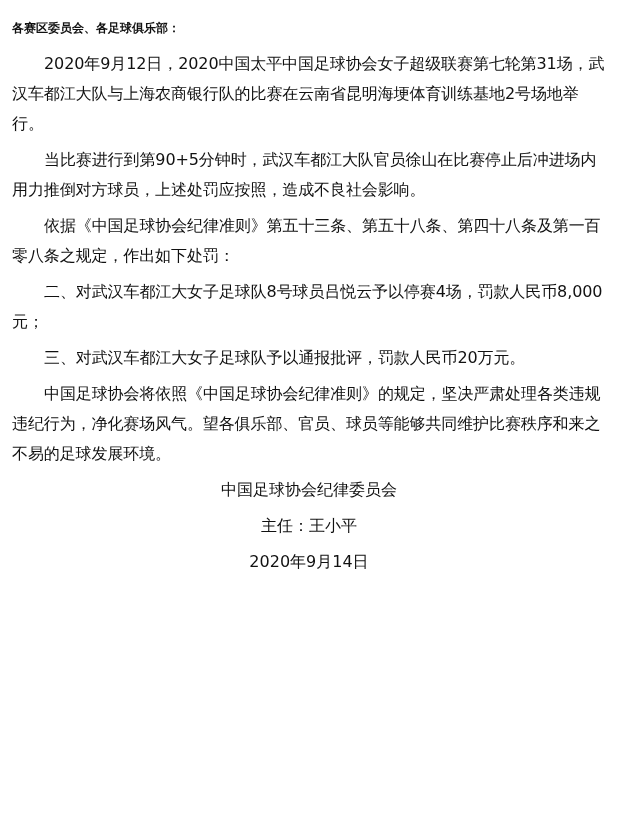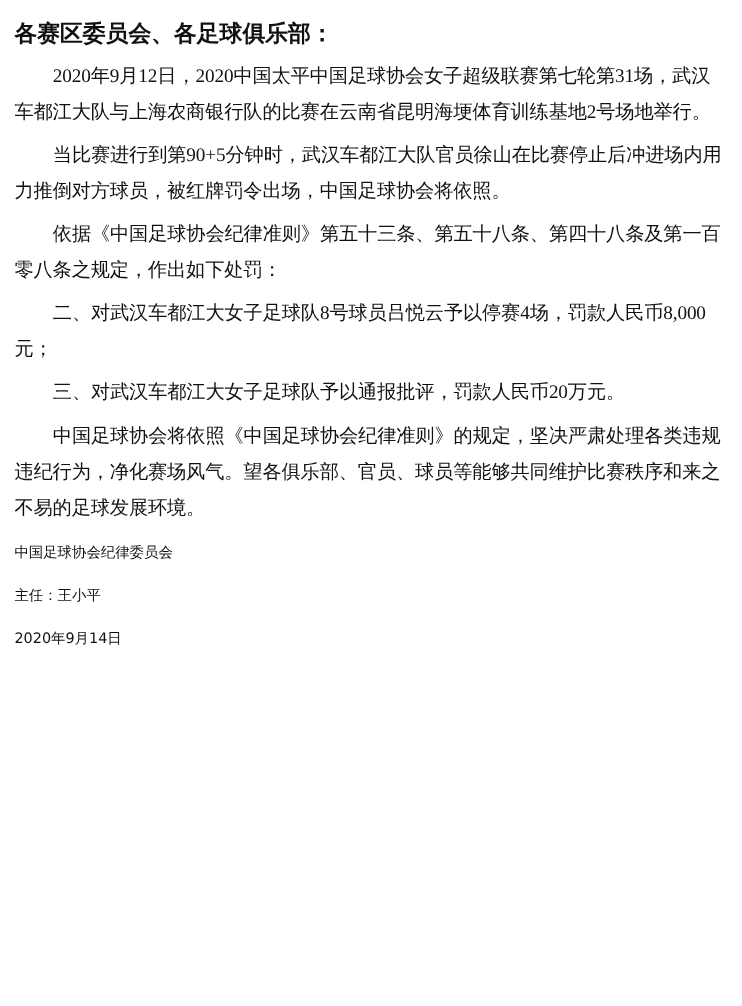--- a/index.html
+++ b/index.html
@@ -13,50 +13,49 @@
     overflow: hidden;
     font-family: "DejaVu Sans", "Liberation Sans", sans-serif;
     color: #111111;
   }
   .doc {
     padding: 13px 12px 0 12px;
     box-sizing: border-box;
     width: 618px;
   }
   .salutation {
-    font-size: 19px;
+    font-size: 12px;
     font-weight: bold;
     line-height: 30px;
     margin: 0 0 6px 0;
   }
   .para {
     font-size: 16px;
     line-height: 30px;
     text-indent: 32px;
     margin: 0 0 6px 0;
     letter-spacing: -0.1px;
     word-break: break-all;
-    font-family: Liberation Serif, serif;
   }
   .sig {
-    font-size: 12px;
+    font-size: 16px;
     line-height: 30px;
-    text-align: left;
+    text-align: center;
     margin: 0 0 6px 0;
     padding-right: 0;
   }
 </style>
 </head>
 <body>
 
 <div class="doc">
   <p class="salutation">各赛区委员会、各足球俱乐部：</p>
 
   <p class="para">2020年9月12日，2020中国太平中国足球协会女子超级联赛第七轮第31场，武汉车都江大队与上海农商银行队的比赛在云南省昆明海埂体育训练基地2号场地举行。</p>
-  <p class="para">当比赛进行到第90+5分钟时，武汉车都江大队官员徐山在比赛停止后冲进场内用力推倒对方球员，被红牌罚令出场，中国足球协会将依照。</p>
+  <p class="para">当比赛进行到第90+5分钟时，武汉车都江大队官员徐山在比赛停止后冲进场内用力推倒对方球员，上述处罚应按照，造成不良社会影响。</p>
   <p class="para">依据《中国足球协会纪律准则》第五十三条、第五十八条、第四十八条及第一百零八条之规定，作出如下处罚：</p>
   <p class="para">二、对武汉车都江大女子足球队8号球员吕悦云予以停赛4场，罚款人民币8,000元；</p>
   <p class="para">三、对武汉车都江大女子足球队予以通报批评，罚款人民币20万元。</p>
   <p class="para">中国足球协会将依照《中国足球协会纪律准则》的规定，坚决严肃处理各类违规违纪行为，净化赛场风气。望各俱乐部、官员、球员等能够共同维护比赛秩序和来之不易的足球发展环境。</p>
 
   <p class="sig">中国足球协会纪律委员会</p>
   <p class="sig">主任：王小平</p>
   <p class="sig">2020年9月14日</p>
 </div>
 

